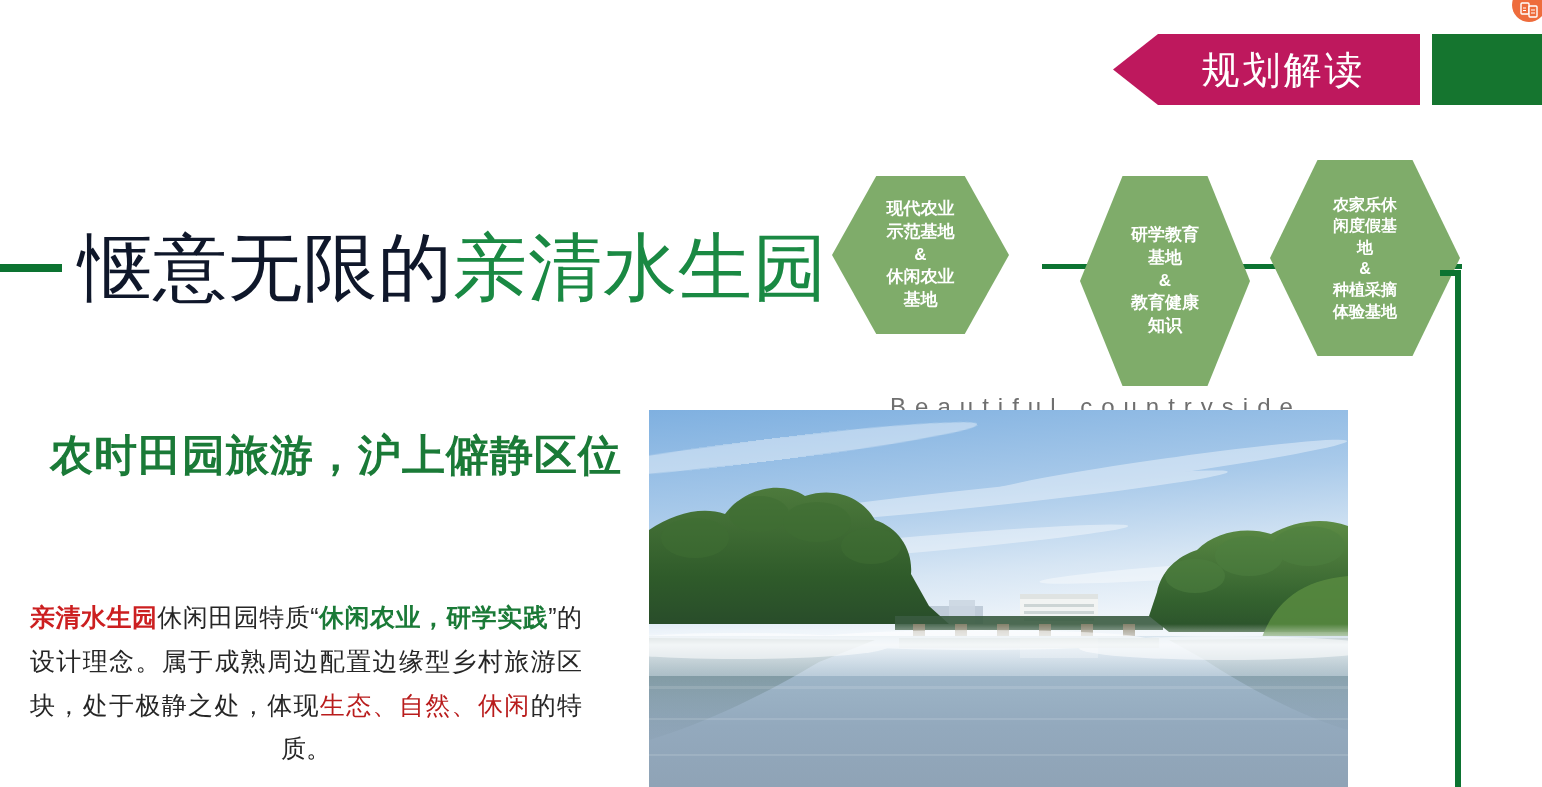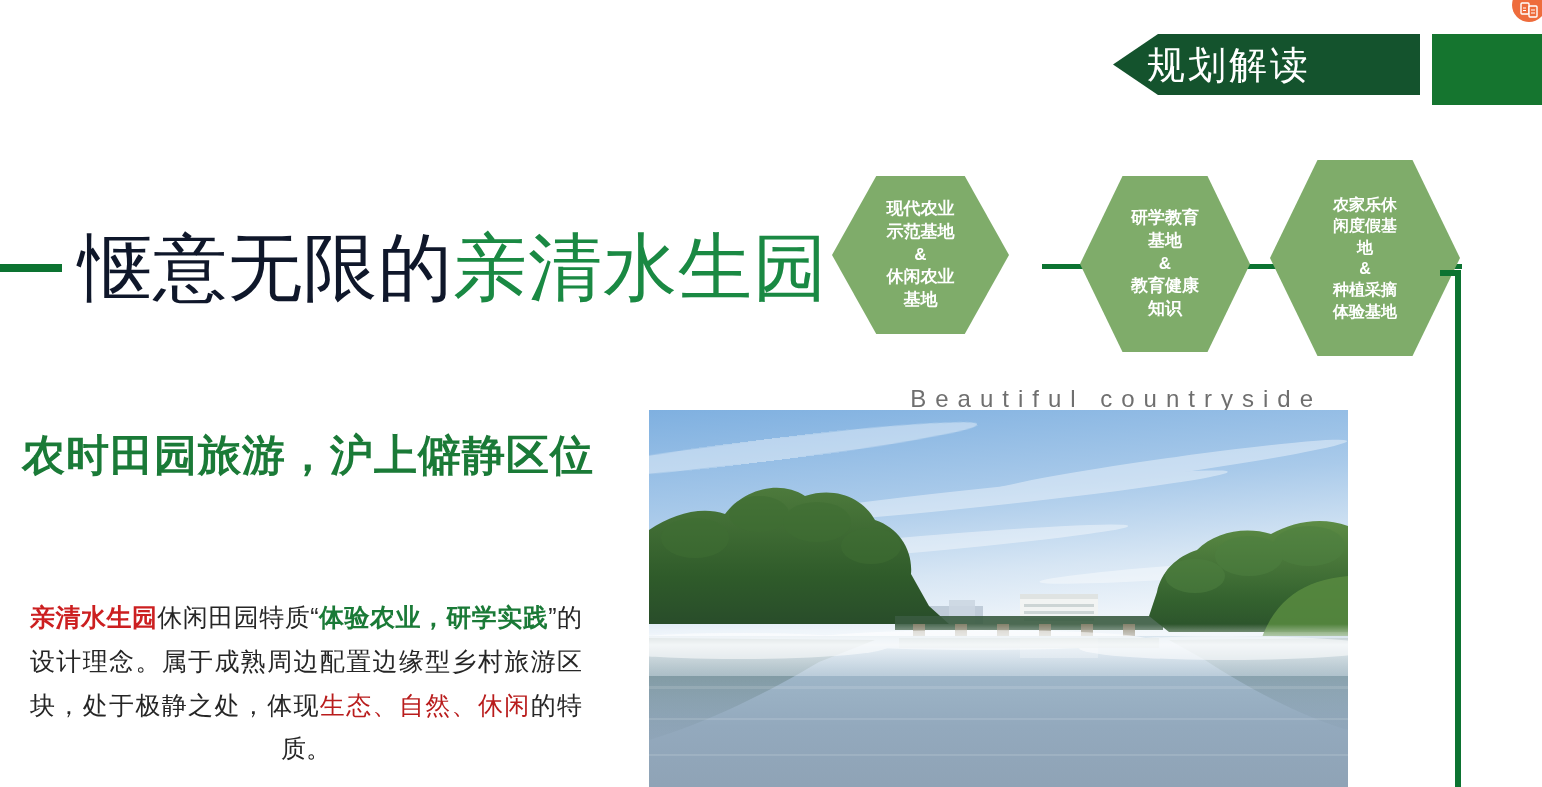--- a/index.html
+++ b/index.html
@@ -17,26 +17,27 @@
     background: #ffffff;
     overflow: hidden;
   }
 
   
   .banner-chevron {
     position: absolute;
     left: 1113px;
     top: 34px;
     width: 307px;
-    height: 61px;
-    background: #14532d;
+    height: 71px;
+    background: #be185d;
     -webkit-clip-path: polygon(0 50%, 45px 0, 100% 0, 100% 100%, 45px 100%);
     clip-path: polygon(0 50%, 45px 0, 100% 0, 100% 100%, 45px 100%);
     display: flex;
     align-items: center;
+    justify-content: center;
   }
   .banner-title {
     color: #ffffff;
     font-size: 38px;
     letter-spacing: 3px;
     line-height: 1;
     padding-left: 34px;
   }
   .banner-block {
     position: absolute;
@@ -108,21 +109,21 @@
     text-align: center;
   }
   .hex-label {
     color: #ffffff;
     font-size: 17px;
     font-weight: bold;
     line-height: 1.33;
     white-space: pre-line;
   }
   #hex-1 { left: 832px;  top: 176px; width: 177px; height: 158px; }
-  #hex-2 { left: 1080px; top: 176px; width: 170px; height: 176px; }
+  #hex-2 { left: 1080px; top: 176px; width: 170px; height: 210px; }
   #hex-3 { left: 1270px; top: 160px; width: 190px; height: 196px; }
   #hex-3 .hex-label { font-size: 16px; }
 
   
   .right-rule {
     position: absolute;
     left: 1455px;
     top: 270px;
     width: 6px;
     height: 517px;
@@ -134,40 +135,41 @@
     top: 270px;
     width: 21px;
     height: 6px;
     background: #0c7331;
   }
 
   
   .subtitle-en {
     position: absolute;
     left: 870px;
-    top: 385px;
+    top: 393px;
     width: 452px;
-    text-align: right;
+    text-align: center;
     color: #6f6f6f;
     font-size: 24px;
     letter-spacing: 9px;
     white-space: nowrap;
   }
 
   
   .headline {
     position: absolute;
     left: 22px;
     top: 426px;
     width: 600px;
     color: #1a7a37;
     font-size: 43px;
     font-weight: bold;
     line-height: 1.35;
     letter-spacing: 1px;
+    text-align: right;
   }
 
   
   .body-para {
     position: absolute;
     left: 30px;
     top: 596px;
     width: 552px;
     font-size: 25px;
     line-height: 1.75;
@@ -245,21 +247,21 @@
 
   <div class="right-rule-cap"></div>
   <div class="right-rule"></div>
 
   <div class="subtitle-en">Beautiful countryside</div>
 
   <div class="headline">
     <div>农时田园旅游，沪上僻静区位</div>
   </div>
 
-  <div class="body-para"><span class="em-red">亲清水生园</span><span>休闲田园特质“</span><span class="em-green">体验农业，研学实践</span><span>”的设计理念。属于成熟周边配置边缘型乡村旅游区块，处于极静之处，体现</span><span class="em-lightgreen">生态、自然、休闲</span><span>的特质。</span></div>
+  <div class="body-para"><span class="em-red">亲清水生园</span><span>休闲田园特质“</span><span class="em-green">休闲农业，研学实践</span><span>”的设计理念。属于成熟周边配置边缘型乡村旅游区块，处于极静之处，体现</span><span class="em-lightgreen">生态、自然、休闲</span><span>的特质。</span></div>
 
   <div class="photo">
     <svg viewBox="0 0 699 377" preserveAspectRatio="none" aria-hidden="true">
       <defs>
         <linearGradient id="sky" x1="0" y1="0" x2="0.25" y2="1">
           <stop offset="0%" stop-color="#7fb0e0"></stop>
           <stop offset="45%" stop-color="#a9caea"></stop>
           <stop offset="78%" stop-color="#d7e6f4"></stop>
           <stop offset="100%" stop-color="#eef4fa"></stop>
         </linearGradient>

